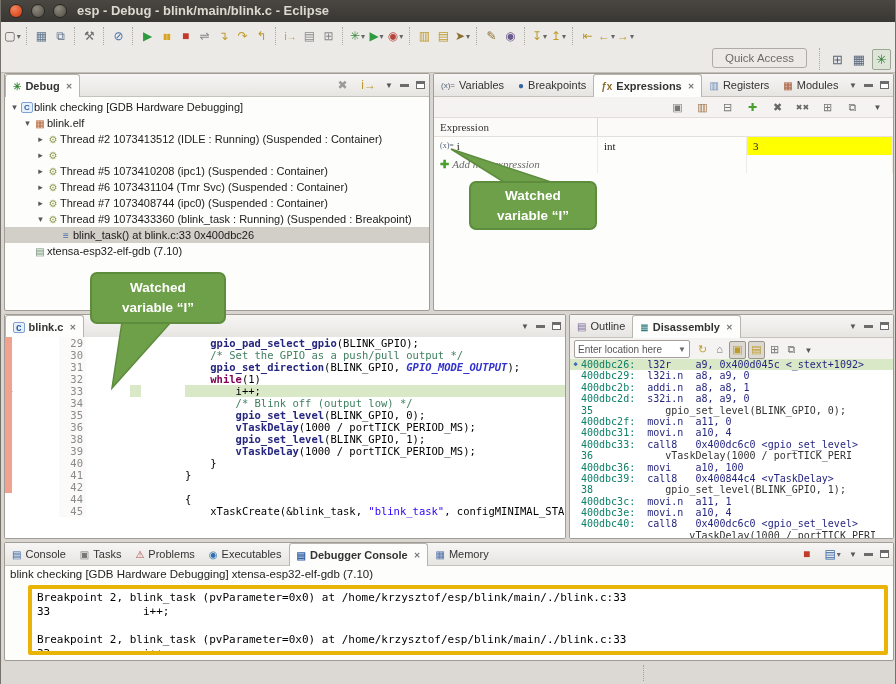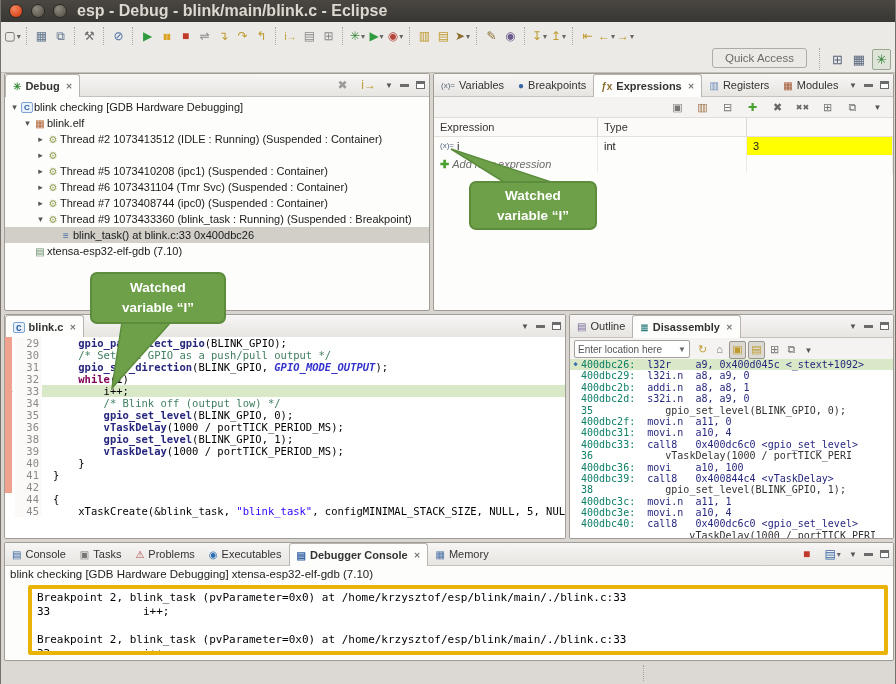--- a/index.html
+++ b/index.html
@@ -3,21 +3,21 @@
 <meta charset="utf-8">
 <style>
   html,body{margin:0;padding:0;background:#c9c6c1;}
   .win{position:relative;width:896px;height:684px;background:#D9D6D1;font-family:"Liberation Sans",sans-serif;overflow:hidden;border-left:1px solid #76726B;border-right:1px solid #76726B;box-sizing:border-box;}
   
   .titlebar{position:absolute;left:0;top:0;right:0;height:22px;background:linear-gradient(#4a4742,#393733);}
   .wbtn{position:absolute;top:4px;width:14px;height:14px;border-radius:50%;box-sizing:border-box;border:1px solid #2a2823;}
   .wbtn.close{left:8px;background:radial-gradient(circle at 35% 30%,#f0855f,#dd4c22 70%);}
   .wbtn.min{left:30px;background:radial-gradient(circle at 35% 30%,#8f897e,#5f5b52 75%);}
   .wbtn.max{left:52px;background:radial-gradient(circle at 35% 30%,#8f897e,#5f5b52 75%);}
-  .title-text{position:absolute;left:76px;top:0;line-height:22px;color:#DCD8D0;font-size:16px;font-weight:bold;}
+  .title-text{position:absolute;left:76px;top:0;line-height:22px;color:#DCD8D0;font-size:13px;font-weight:bold;}
   
   .toolstrip{position:absolute;left:0;top:22px;right:0;height:50px;background:#ECEAE7;border-bottom:1px solid #C2BEB8;}
   .toolbar{position:absolute;left:2px;top:2px;height:24px;display:flex;align-items:center;}
   .tbico{display:inline-flex;align-items:center;justify-content:center;min-width:17px;height:20px;margin:0 1px;font-size:12px;cursor:default;border-radius:2px;}
   .tbico .dd{font-size:8px;color:#666;margin-left:1px;}
   .sep{width:1px;height:18px;border-left:1px dotted #ACA7A0;margin:0 4px;}
   .qa-btn{position:absolute;right:88px;top:26px;border:1px solid #B0ACA5;border-radius:3px;color:#6E6A64;font-size:11.5px;padding:3px 12px;background:#ECEAE7;}
   .persp{position:absolute;right:4px;top:26px;display:flex;align-items:center;gap:4px;}
   .persp .sep{height:22px;}
   .persp-ico{font-size:13px;color:#55637a;padding:2px 3px;border-radius:2px;}
@@ -37,36 +37,36 @@
   .tree{font-size:11px;color:#1a1a1a;padding-top:2px;}
   .trow{display:flex;align-items:center;height:16px;padding-left:4px;white-space:nowrap;}
   .trow.selected{background:#D2CFC9;}
   .texp{width:11px;font-size:9px;color:#555;text-align:center;flex:0 0 11px;}
   .tico{width:14px;flex:0 0 14px;text-align:center;font-size:10px;}
   .ic-c-app{display:inline-block;background:#E8F0FA;border:1px solid #7FA3D0;color:#2B5FA8;font-weight:bold;font-size:8px;line-height:9px;padding:0 2px;border-radius:2px;}
   .ic-elf{color:#B06030;}.ic-thread{color:#8a9a4a;}.ic-frame{color:#4a6fa5;font-weight:bold;}.ic-gdb{color:#6b8f6b;}
   
   .expr-toolbar{height:20px;background:#F4F3F1;display:flex;justify-content:flex-end;align-items:center;padding-right:6px;gap:6px;border-bottom:1px solid #E0DDD8;}
   .expr-toolbar .tbico{height:16px;font-size:11px;}
-  .etable{font-size:11px;color:#222;}
+  .etable{font-size:11px;color:#222;font-family:Liberation Serif, serif;}
   .ehead{display:flex;height:18px;line-height:18px;background:#FBFAF9;border-bottom:1px solid #E4E1DC;color:#333;}
   .ehead div{border-right:1px solid #DCD9D4;padding-left:6px;box-sizing:border-box;}
   .erow{display:flex;height:18px;line-height:18px;align-items:center;}
   .ecell{padding-left:6px;box-sizing:border-box;height:18px;border-right:1px solid #EDEBE7;display:flex;align-items:center;gap:3px;}
   .c-expr{width:164px;flex:0 0 164px;}
   .c-type{width:149px;flex:0 0 149px;}
   .c-val{flex:1;}
   .val-hl{background:#FFFF00;}
   .xicon{color:#55637a;font-size:8px;}
   .addrow{color:#6b6b6b;font-style:italic;}
   .plus{color:#4AA02C;font-weight:bold;font-style:normal;font-size:11px;}
   
   .edbody{position:absolute;left:0;top:22px;right:0;bottom:0;background:#FFFFFF;font-family:"DejaVu Sans Mono",monospace;font-size:10.5px;line-height:12px;overflow:hidden;}
   .edstrip{position:absolute;left:0;top:0;width:7px;height:156px;background:#F0A28E;}
-  .eline{display:flex;height:12px;white-space:pre;}
+  .eline{display:flex;height:12px;white-space:pre;gap:44px;}
   .emark{width:10px;flex:0 0 10px;text-align:center;font-size:9px;line-height:12px;color:#2B5FB0;font-weight:bold;}
   .enum{width:24px;flex:0 0 24px;text-align:right;color:#8a8a8a;padding-right:3px;background:#FBFAF9;}
   .efold{width:11px;flex:0 0 11px;color:#9a9a9a;font-size:9px;text-align:center;}
   .ecode{flex:1;}
   .eline.cur .efold,.eline.cur .ecode{background:#D9E8C6;}
   .tok-k{color:#7F0055;font-weight:bold;}
   .tok-c{color:#3F7F5F;}
   .tok-f{color:#26267F;font-weight:bold;}
   .tok-fd{color:#000;font-weight:bold;}
   .tok-m{color:#3333CC;font-style:italic;font-weight:bold;text-align:right;}
@@ -357,21 +357,20 @@
         <span class="tbico">
           <span style="color: rgb(119, 119, 119);">⧉</span>
         </span>
         <span class="tbico">
           <span style="color: rgb(85, 85, 85); font-size: 8px;">▼</span>
         </span>
       </div>
     <div class="etable" id="expr-table">
         <div class="ehead">
           <div class="c-expr">Expression</div>
-          <div class="c-type">Type</div>
         </div>
         <div class="erow">
           <div class="ecell c-expr">
             <span class="xicon">(x)=</span>
             <span>i</span>
           </div>
           <div class="ecell c-type">int</div>
           <div class="ecell c-val val-hl" style="background: rgb(255, 255, 0);">3</div>
         </div>
         <div class="erow">

